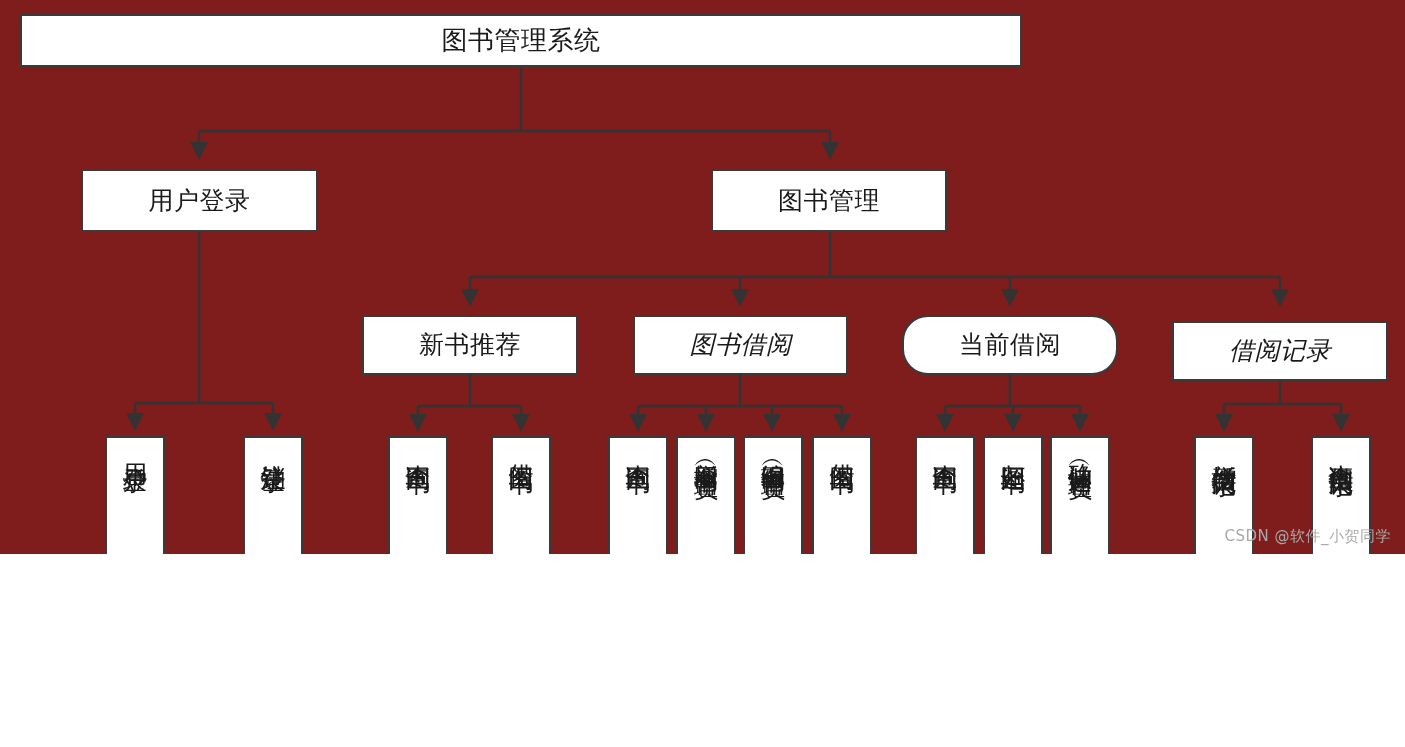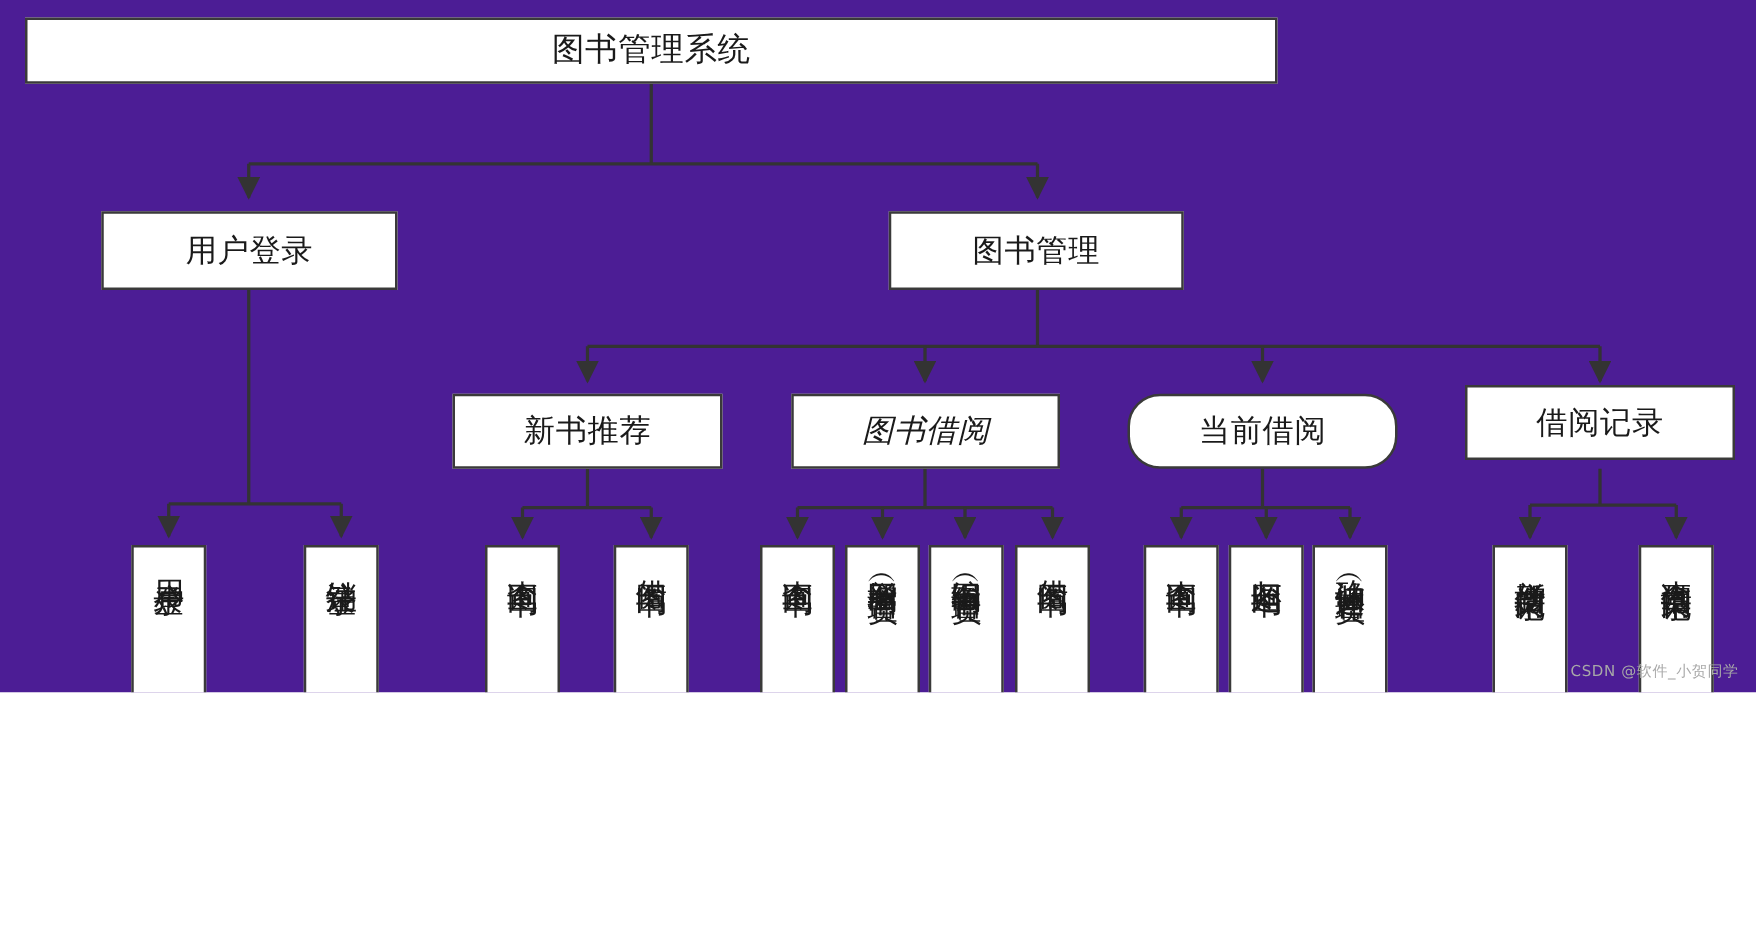--- a/index.html
+++ b/index.html
@@ -8,21 +8,21 @@
     padding: 0;
     background: #ffffff;
   }
   body {
     font-family: "DejaVu Sans", "Liberation Sans", sans-serif;
   }
   #diagram-root {
     position: relative;
     width: 1405px;
     height: 554px;
-    background: #4c1d95;
+    background: #7f1d1d;
     overflow: hidden;
   }
   #edge-layer {
     position: absolute;
     left: 0;
     top: 0;
     width: 1405px;
     height: 747px;
     pointer-events: none;
   }
@@ -62,21 +62,21 @@
     font-size: 25px;
     letter-spacing: 2px;
     line-height: 1.0;
     white-space: nowrap;
   }
   .node.vert.tall .node-label { font-size: 24px; }
   #watermark {
     position: absolute;
     right: 14px;
     bottom: 8px;
-    font-size: 12px;
+    font-size: 15px;
     color: #a8a8a8;
     letter-spacing: 0.5px;
     white-space: nowrap;
     z-index: 5;
     user-select: none;
   }
 </style>
 </head>
 <body>
 
@@ -145,21 +145,21 @@
 
   <div class="node horiz" style="left:362px; top:315px; width:216px; height:60px;">
     <span class="node-label">新书推荐</span>
   </div>
   <div class="node horiz" style="left:633px; top:315px; width:215px; height:60px;font-style:italic;">
     <span class="node-label">图书借阅</span>
   </div>
   <div class="node horiz" style="left:902px; top:315px; width:216px; height:60px;border-radius:26px;">
     <span class="node-label">当前借阅</span>
   </div>
-  <div class="node horiz" style="left:1172px; top:308px; width:216px; height:60px;">
+  <div class="node horiz" style="left:1172px; top:321px; width:216px; height:60px;font-style:italic;">
     <span class="node-label">借阅记录</span>
   </div>
 
   <div class="node vert" style="left:105px; top:436px; width:60px; height:299px;">
     <span class="node-label">用户登录</span>
   </div>
   <div class="node vert" style="left:243px; top:436px; width:60px; height:299px;">
     <span class="node-label">注销登录</span>
   </div>
 

